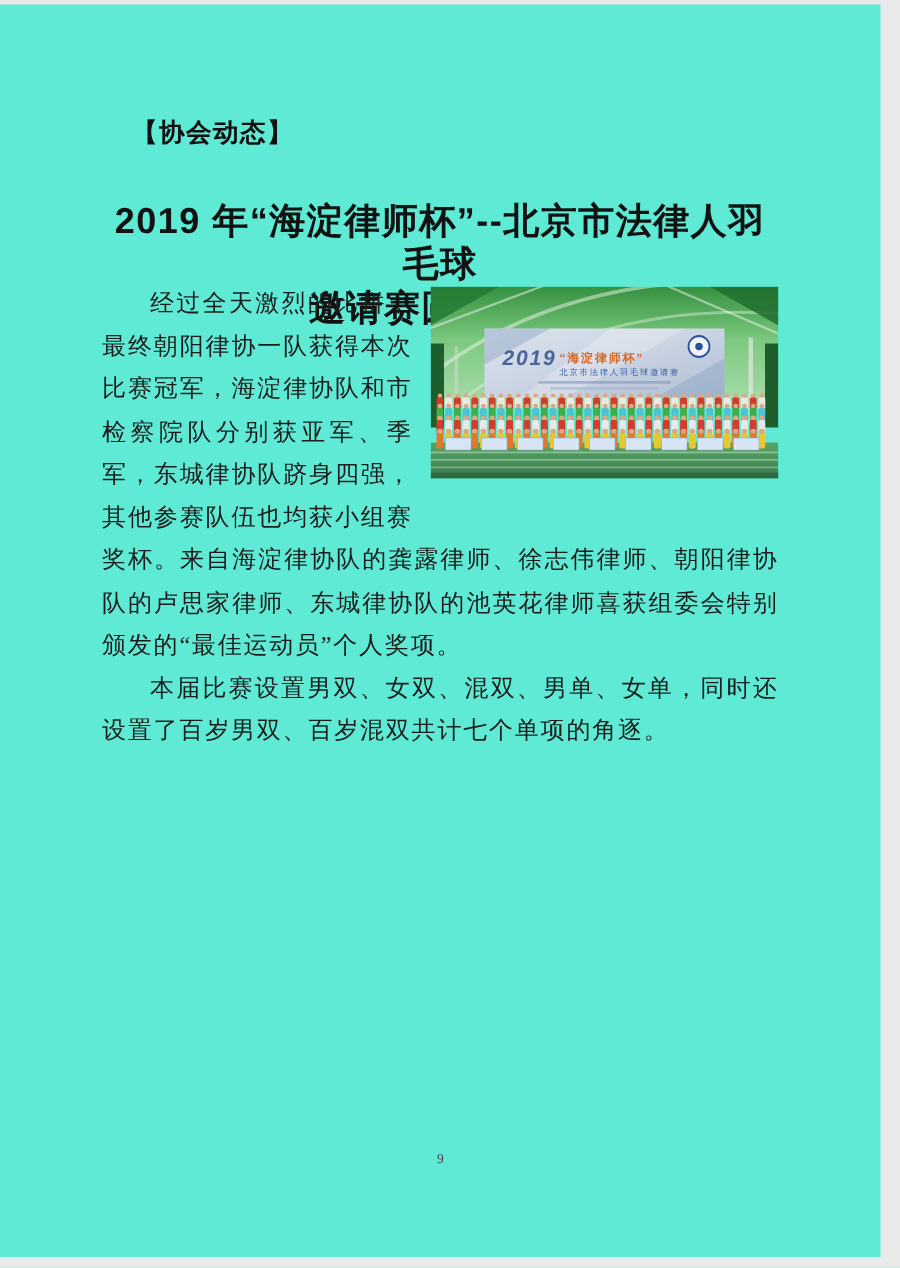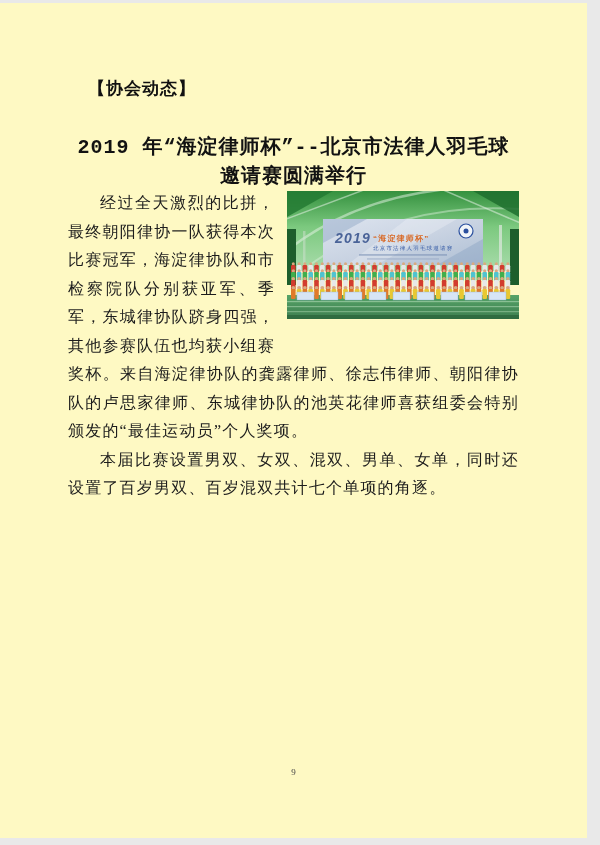--- a/index.html
+++ b/index.html
@@ -6,33 +6,33 @@
   html, body {
     width: 600px; height: 845px;
     background: #e9e9e9;
     font-family: "Liberation Serif", serif;
     overflow: hidden;
   }
   .viewport { position: relative; width: 600px; height: 845px; background: #e9e9e9; }
   .page {
     position: absolute; left: 0; top: 3px;
     width: 587px; height: 835px;
-    background: #fef9c3;
+    background: #5eead4;
   }
   .section-header {
     position: absolute; left: 88px; top: 74px;
     font-family: "Liberation Sans", sans-serif;
     font-weight: bold; font-size: 17px; color: #111111;
     letter-spacing: 1px;
   }
   .title-block {
     position: absolute; left: 68px; top: 130px; width: 451px;
     text-align: center;
-    font-family: Liberation Mono, monospace;
-    font-weight: bold; font-size: 20px; color: #121212;
+    font-family: Liberation Sans, sans-serif;
+    font-weight: bold; font-size: 24px; color: #121212;
     line-height: 29px; letter-spacing: 1px;
   }
   .article-body {
     position: absolute; left: 68px; top: 186px; width: 451px;
     font-size: 16px; color: #1c1c1c;
     line-height: 28.5px; letter-spacing: 1.2px;
     text-align: justify;
   }
   .article-body p { text-indent: 2em; margin: 0; }
   .photo-float {

